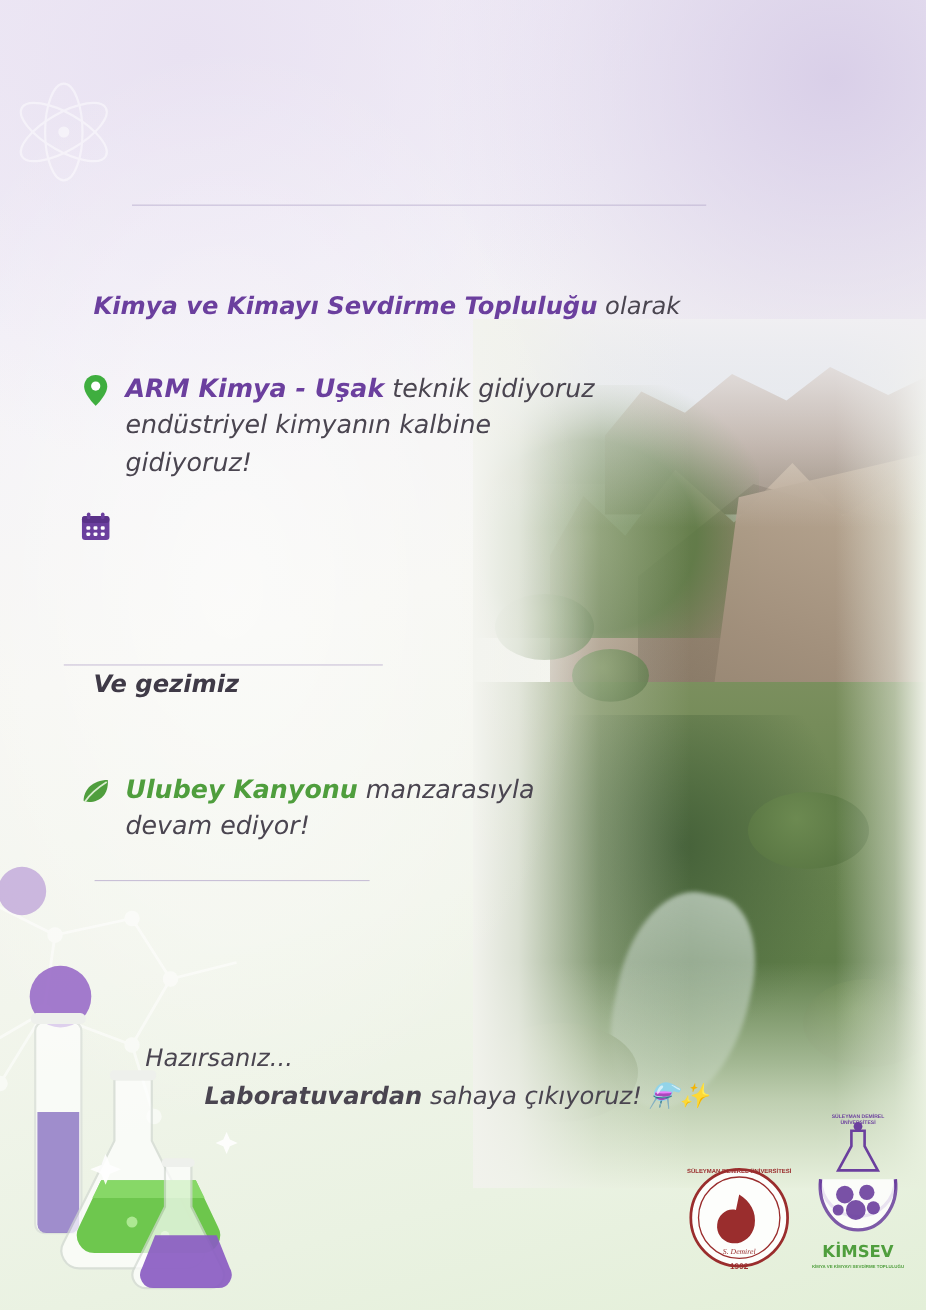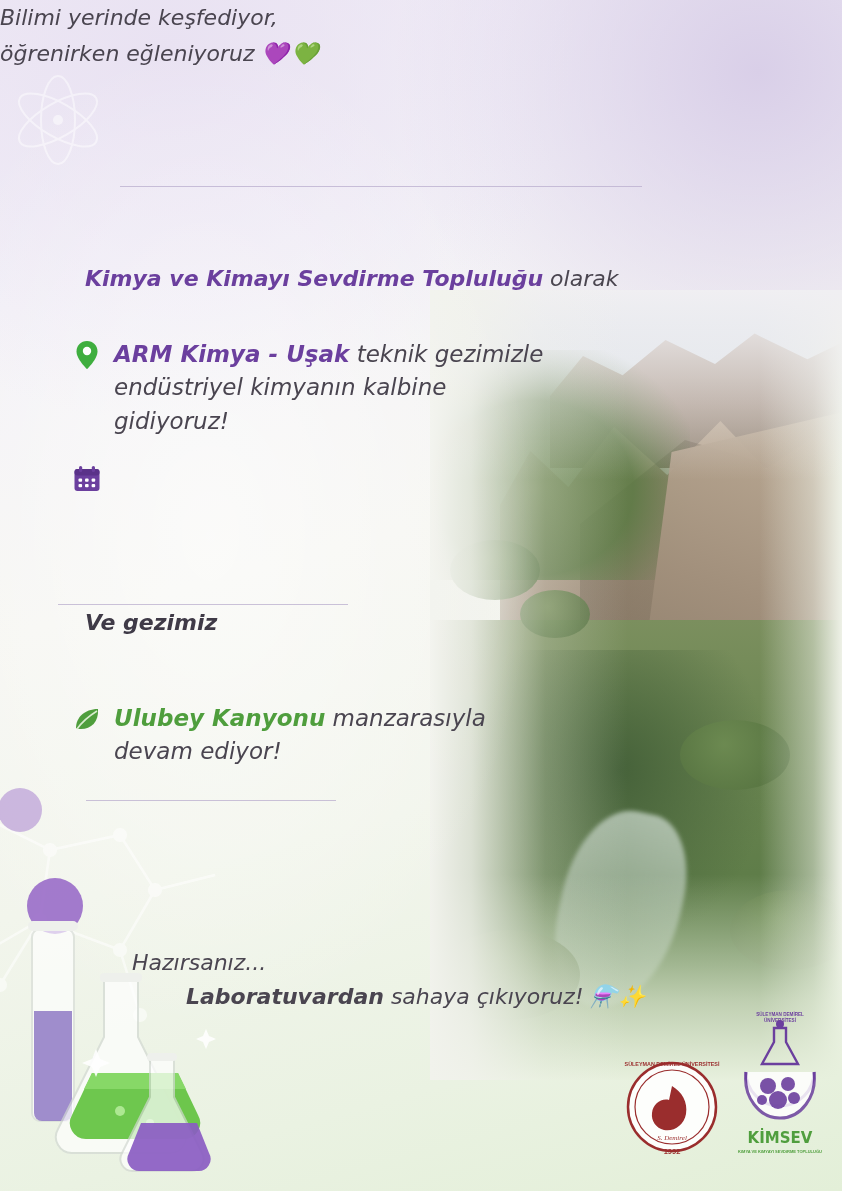--- a/index.html
+++ b/index.html
@@ -303,21 +303,21 @@
 
     <div class="blk loc-line">
       <div class="row">
         <div class="icon-box">
           <svg width="26" height="30" viewBox="0 0 26 30">
             <path d="M13 1C7 1 2.5 5.5 2.5 11.4 2.5 19 13 29 13 29s10.5-10 10.5-17.6C23.5 5.5 19 1 13 1z" fill="#3fae3f"></path>
             <circle cx="13" cy="11" r="4.2" fill="#ffffff"></circle>
           </svg>
         </div>
         <div class="txt">
-          <b>ARM Kimya - Uşak</b><span> teknik gezimizle</span><br>
+          <b>ARM Kimya - Uşak</b><span> teknik gidiyoruz</span><br>
           <span>endüstriyel kimyanın kalbine gidiyoruz!</span>
         </div>
       </div>
     </div>
 
     <div class="blk date-line">
       <div class="row">
         <div class="icon-box">
           <svg width="28" height="28" viewBox="0 0 28 28">
             <rect x="1.5" y="4" width="25" height="22" rx="3" fill="#6b3f9e"></rect>
@@ -348,27 +348,20 @@
             <path d="M4 23C9 16 16 10 24 5" stroke="#d9eccf" stroke-width="1.6" fill="none"></path>
           </svg>
         </div>
         <div class="txt">
           <span class="g">Ulubey Kanyonu</span><span> manzarasıyla</span><br>
           <span>devam ediyor!</span>
         </div>
       </div>
     </div>
 
-    <div class="closing">
-      <div>Bilimi yerinde keşfediyor,</div>
-      <div>
-        <span>öğrenirken eğleniyoruz</span>
-        <span class="hearts">💜💚</span>
-      </div>
-    </div>
 
     <div class="hz">Hazırsanız...</div>
 
     <div class="lab">
       <b>Laboratuvardan</b><span> sahaya çıkıyoruz!</span>
       <span>⚗️✨</span>
     </div>
   </div>
 
   <svg class="glassware" viewBox="0 0 300 330">

